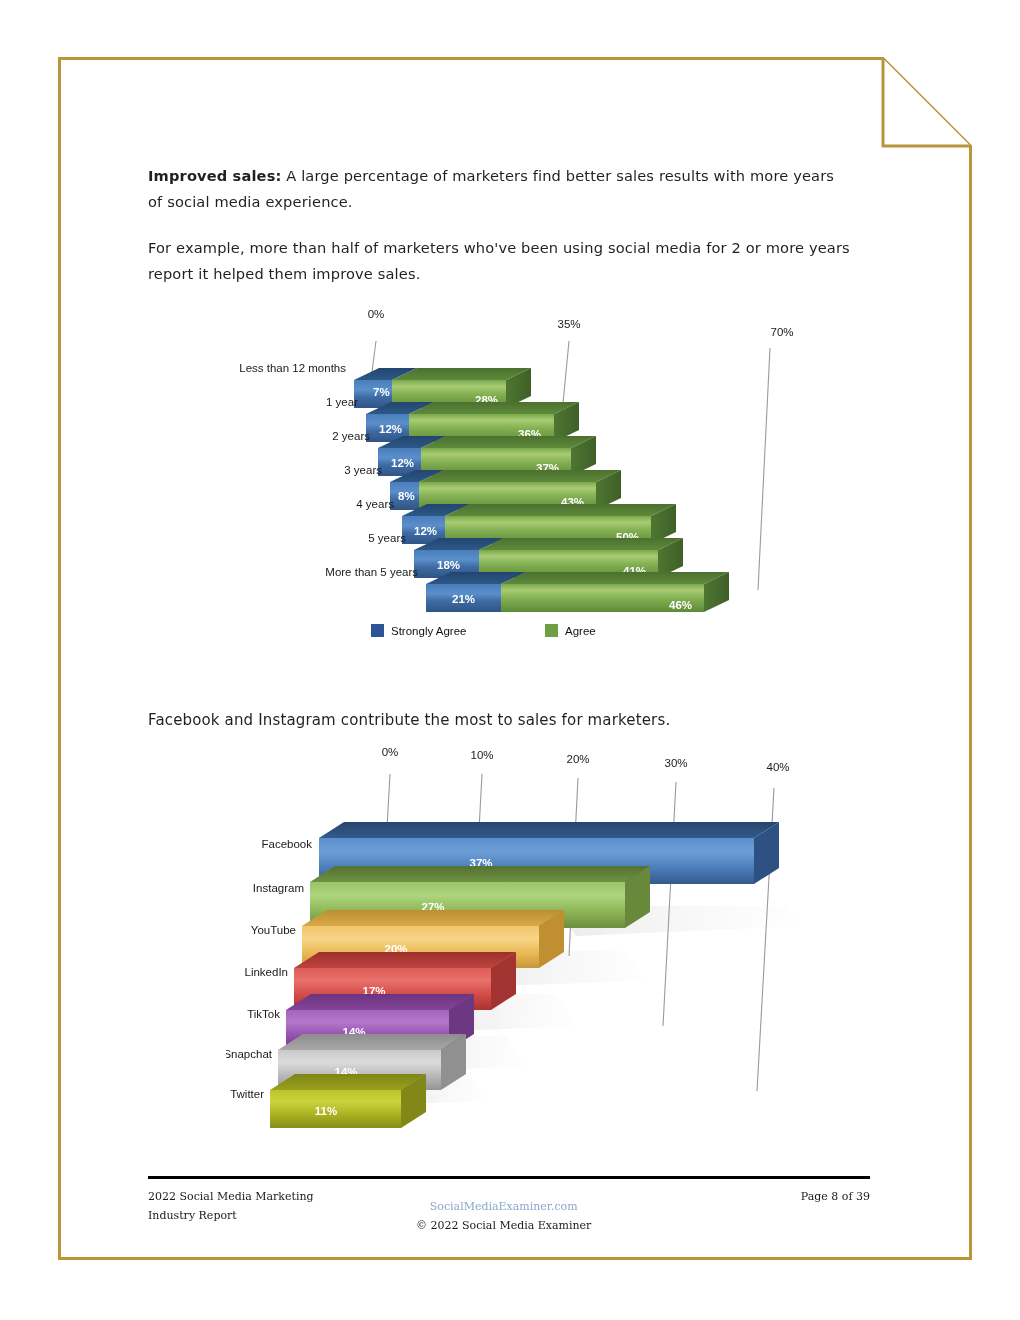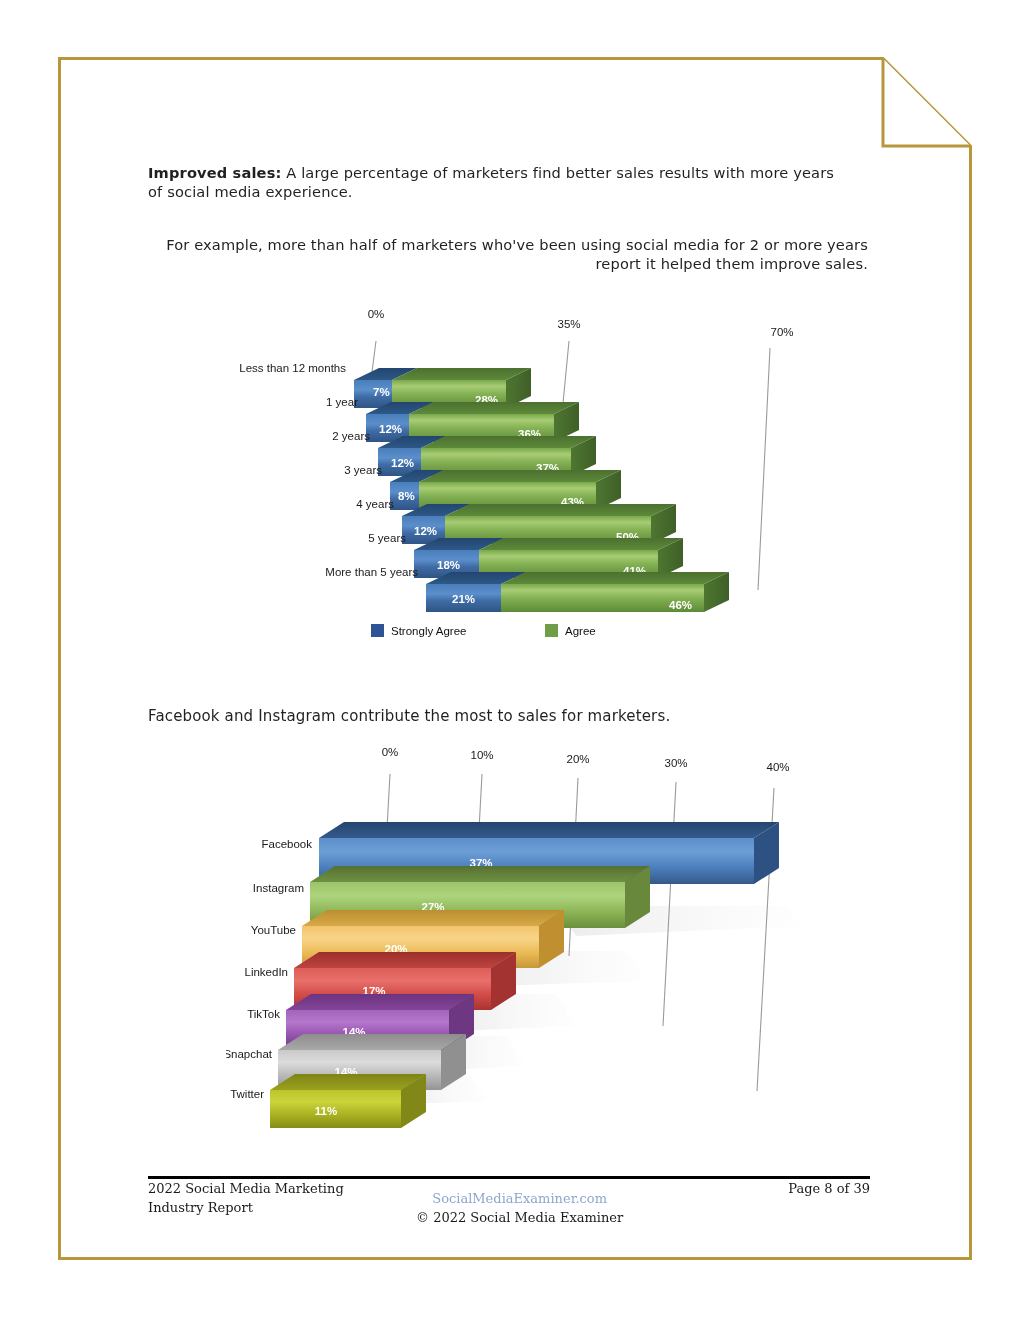--- a/index.html
+++ b/index.html
@@ -5,44 +5,44 @@
   html,body{margin:0;padding:0;background:#ffffff;}
   body{width:1020px;height:1320px;position:relative;
        font-family:"DejaVu Sans", sans-serif;-webkit-font-smoothing:antialiased;}
 
   
   #page-frame{position:absolute;left:58px;top:57px;width:914px;height:1203px;}
   #frame-svg{position:absolute;left:0;top:0;overflow:visible;}
 
   
   .body-text{position:absolute;font-family:"DejaVu Sans", sans-serif;
-             font-size:14.6px;line-height:19px;color:#221f1f;letter-spacing:.15px;}
+             font-size:14.6px;line-height:26px;color:#221f1f;letter-spacing:.15px;}
   #para-1{left:148px;top:148px;width:700px;}
-  #para-2{left:148px;top:220px;width:720px;text-align:right;}
+  #para-2{left:148px;top:220px;width:720px;}
   #para-3{left:148px;top:692px;width:720px;font-size:15px;}
   .bold{font-weight:bold;}
 
   
   .chart{position:absolute;}
   #chart-1{left:186px;top:296px;width:620px;height:356px;}
   #chart-2{left:226px;top:736px;width:620px;height:400px;}
   .chart svg{display:block;}
 
   .tick-label{font-family:"Liberation Sans", sans-serif;font-size:11.5px;fill:#1a1a1a;}
   .cat-label{font-family:"Liberation Sans", sans-serif;font-size:11.5px;fill:#1a1a1a;}
   .val-label{font-family:"Liberation Sans", sans-serif;font-size:11.5px;fill:#ffffff;font-weight:bold;}
   .val-label-2{font-family:"Liberation Sans", sans-serif;font-size:11.5px;fill:#ffffff;font-weight:bold;}
   .legend-label{font-family:"Liberation Sans", sans-serif;font-size:11.5px;fill:#111;}
   .axis-line{stroke:#9a9a9a;stroke-width:1.1;fill:none;}
 
   
   #footer{position:absolute;left:148px;top:1176px;width:722px;}
   #footer-rule{width:722px;height:3px;background:#000;}
-  #footer-cols{position:relative;margin-top:0;height:44px;
-               font-family:"DejaVu Serif", serif;font-size:13px;color:#1a1a1a;line-height:19px;}
+  #footer-cols{position:relative;margin-top:8px;height:44px;
+               font-family:"DejaVu Serif", serif;font-size:11px;color:#1a1a1a;line-height:19px;}
   #footer-left{position:absolute;left:0;top:0;}
   #footer-center{position:absolute;left:268px;top:10px;text-align:center;}
   #footer-right{position:absolute;right:0;top:0;text-align:right;}
   #footer-link{color:#8ca7cc;}
 </style>
 </head>
 <body>
 
 <div id="page-frame">
   <svg id="frame-svg" width="914" height="1203" viewBox="0 0 914 1203">

